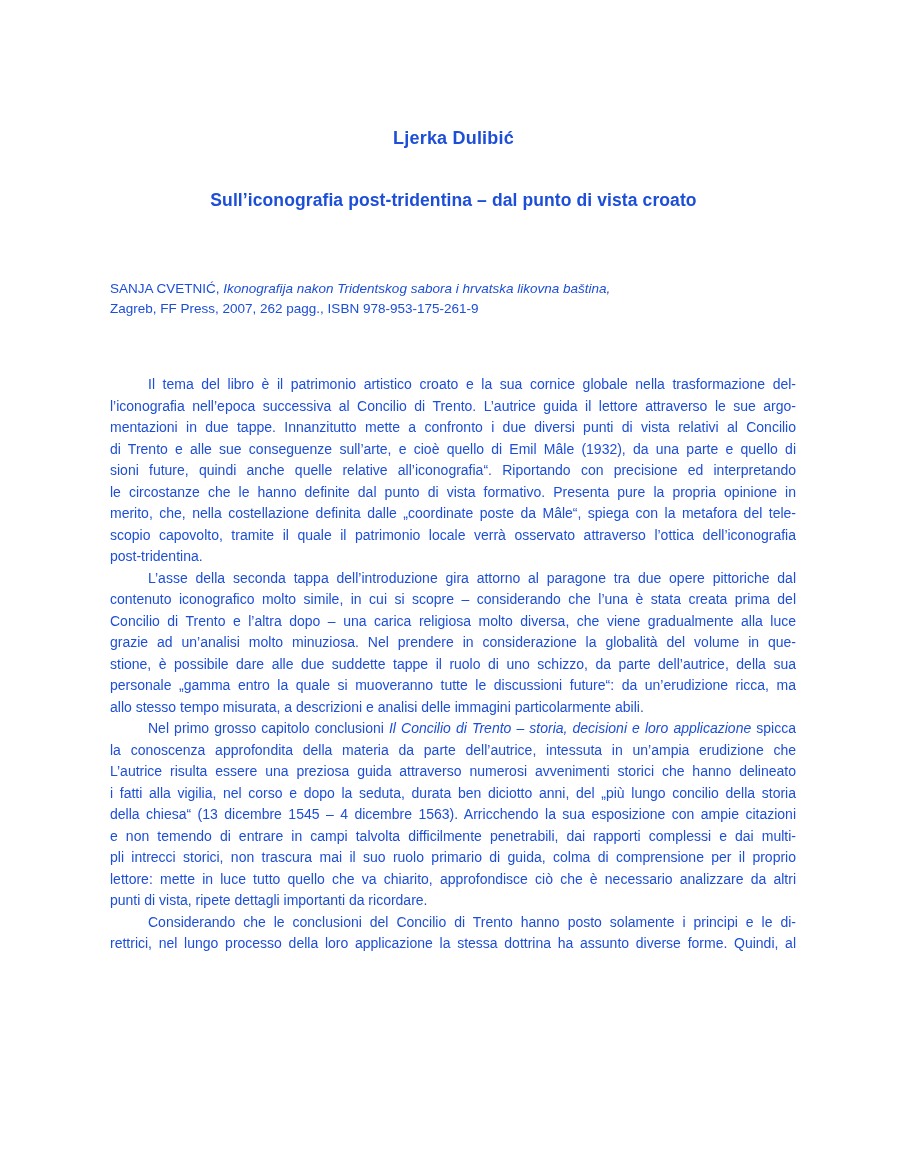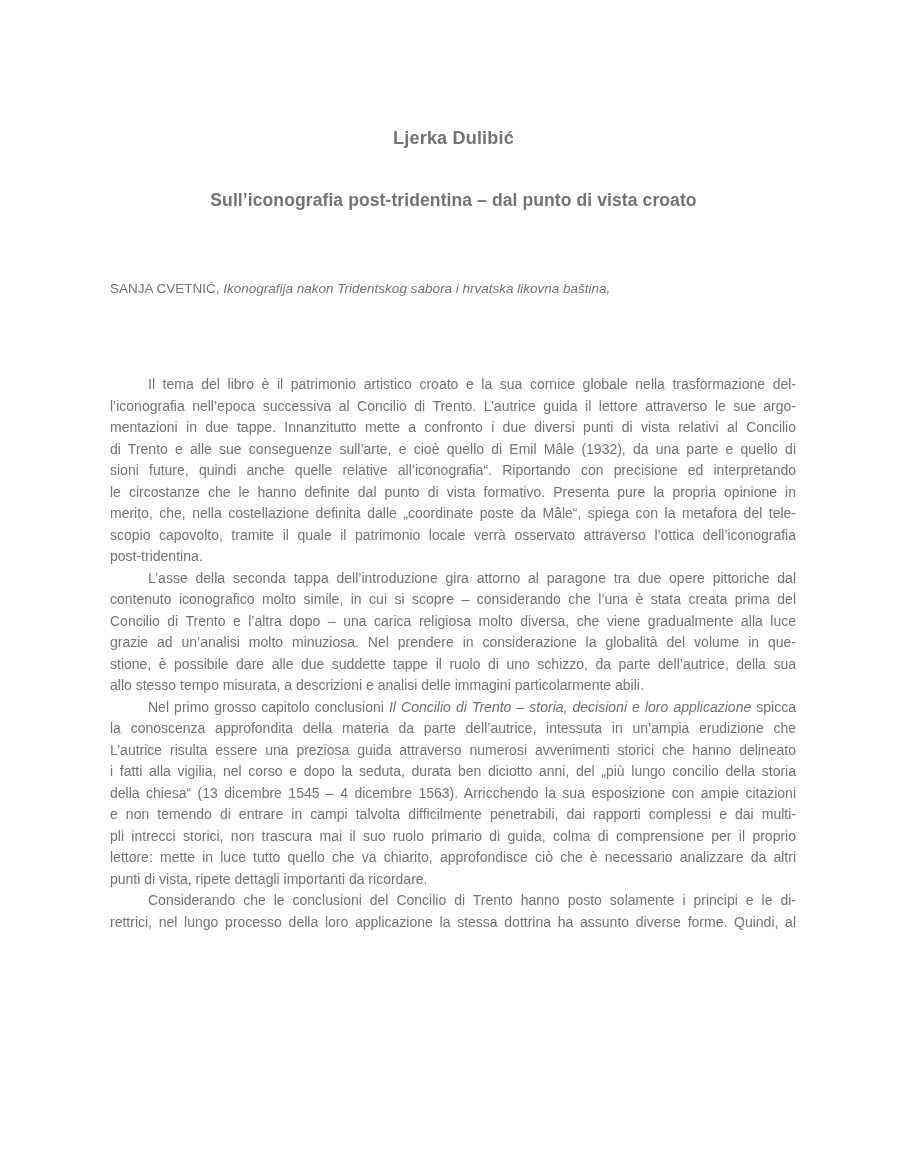--- a/index.html
+++ b/index.html
@@ -5,21 +5,21 @@
   html, body {
     margin: 0;
     padding: 0;
     background: #ffffff;
   }
   .page {
     position: relative;
     width: 907px;
     height: 1171px;
     background: #ffffff;
-    color: #737373;
+    color: #1d4ed8;
     font-family: "Liberation Sans", sans-serif;
     overflow: hidden;
   }
   .author {
     position: absolute;
     top: 128px;
     left: 0;
     width: 100%;
     text-align: center;
     font-size: 18px;
@@ -65,40 +65,42 @@
 </head>
 <body>
 
 <div class="page">
   <div class="author">Ljerka Dulibić</div>
 
   <h1 class="title">Sull’iconografia post-tridentina – dal punto di vista croato</h1>
 
   <div class="reference">
     <div class="ref-line"><span>SANJA CVETNIĆ, </span><span class="italic">Ikonografija nakon Tridentskog sabora i hrvatska likovna baština,</span></div>
+    <div class="ref-line">Zagreb, FF Press, 2007, 262 pagg., ISBN 978-953-175-261-9</div>
   </div>
 
   <div class="body-text" id="body-text">
       <div class="paragraph">
         <div class="line just indent"><span>Il tema del libro è il patrimonio artistico croato e la sua cornice globale nella trasformazione del-</span></div>
         <div class="line just"><span>l’iconografia nell’epoca successiva al Concilio di Trento. L’autrice guida il lettore attraverso le sue argo-</span></div>
         <div class="line just"><span>mentazioni in due tappe. Innanzitutto mette a confronto i due diversi punti di vista relativi al Concilio</span></div>
         <div class="line just"><span>di Trento e alle sue conseguenze sull’arte, e cioè quello di Emil Mâle (1932), da una parte e quello di</span></div>
         <div class="line just"><span>sioni future, quindi anche quelle relative all’iconografia“. Riportando con precisione ed interpretando</span></div>
         <div class="line just"><span>le circostanze che le hanno definite dal punto di vista formativo. Presenta pure la propria opinione in</span></div>
         <div class="line just"><span>merito, che, nella costellazione definita dalle „coordinate poste da Mâle“, spiega con la metafora del tele-</span></div>
         <div class="line just"><span>scopio capovolto, tramite il quale il patrimonio locale verrà osservato attraverso l’ottica dell’iconografia</span></div>
         <div class="line"><span>post-tridentina.</span></div>
       </div>
       <div class="paragraph">
         <div class="line just indent"><span>L’asse della seconda tappa dell’introduzione gira attorno al paragone tra due opere pittoriche dal</span></div>
         <div class="line just"><span>contenuto iconografico molto simile, in cui si scopre – considerando che l’una è stata creata prima del</span></div>
         <div class="line just"><span>Concilio di Trento e l’altra dopo – una carica religiosa molto diversa, che viene gradualmente alla luce</span></div>
         <div class="line just"><span>grazie ad un’analisi molto minuziosa. Nel prendere in considerazione la globalità del volume in que-</span></div>
         <div class="line just"><span>stione, è possibile dare alle due suddette tappe il ruolo di uno schizzo, da parte dell’autrice, della sua</span></div>
+        <div class="line just"><span>personale „gamma entro la quale si muoveranno tutte le discussioni future“: da un’erudizione ricca, ma</span></div>
         <div class="line"><span>allo stesso tempo misurata, a descrizioni e analisi delle immagini particolarmente abili.</span></div>
       </div>
       <div class="paragraph">
         <div class="line just indent"><span>Nel primo grosso capitolo conclusioni </span><span class="italic">Il Concilio di Trento – storia, decisioni e loro applicazione</span><span> spicca</span></div>
         <div class="line just"><span>la conoscenza approfondita della materia da parte dell’autrice, intessuta in un’ampia erudizione che</span></div>
         <div class="line just"><span>L’autrice risulta essere una preziosa guida attraverso numerosi avvenimenti storici che hanno delineato</span></div>
         <div class="line just"><span>i fatti alla vigilia, nel corso e dopo la seduta, durata ben diciotto anni, del „più lungo concilio della storia</span></div>
         <div class="line just"><span>della chiesa“ (13 dicembre 1545 – 4 dicembre 1563). Arricchendo la sua esposizione con ampie citazioni</span></div>
         <div class="line just"><span>e non temendo di entrare in campi talvolta difficilmente penetrabili, dai rapporti complessi e dai multi-</span></div>
         <div class="line just"><span>pli intrecci storici, non trascura mai il suo ruolo primario di guida, colma di comprensione per il proprio</span></div>

